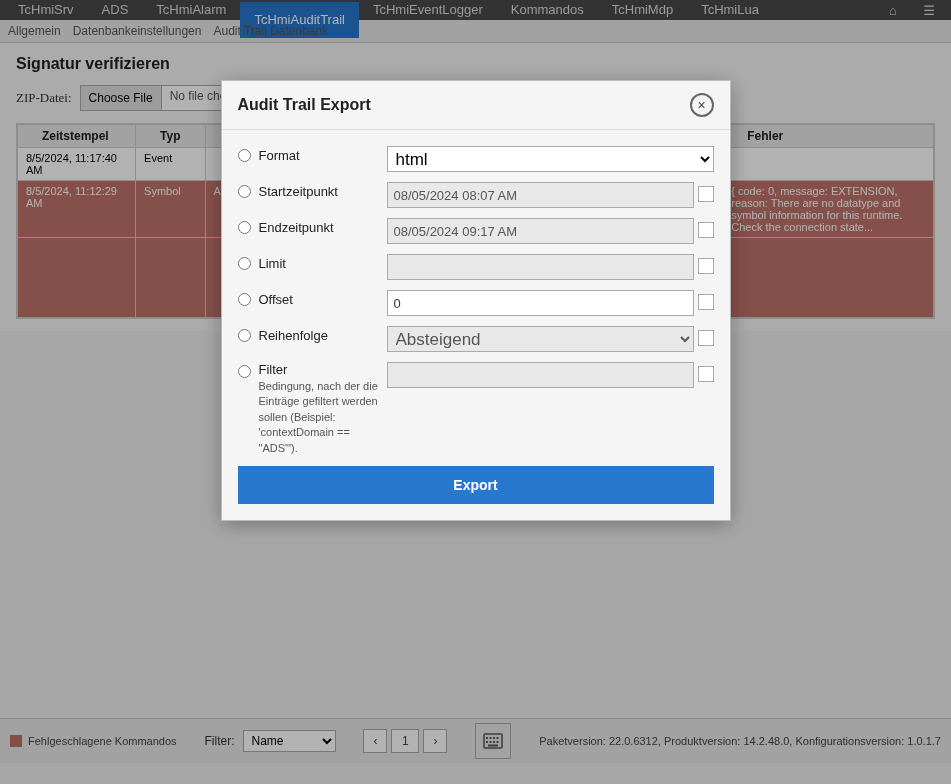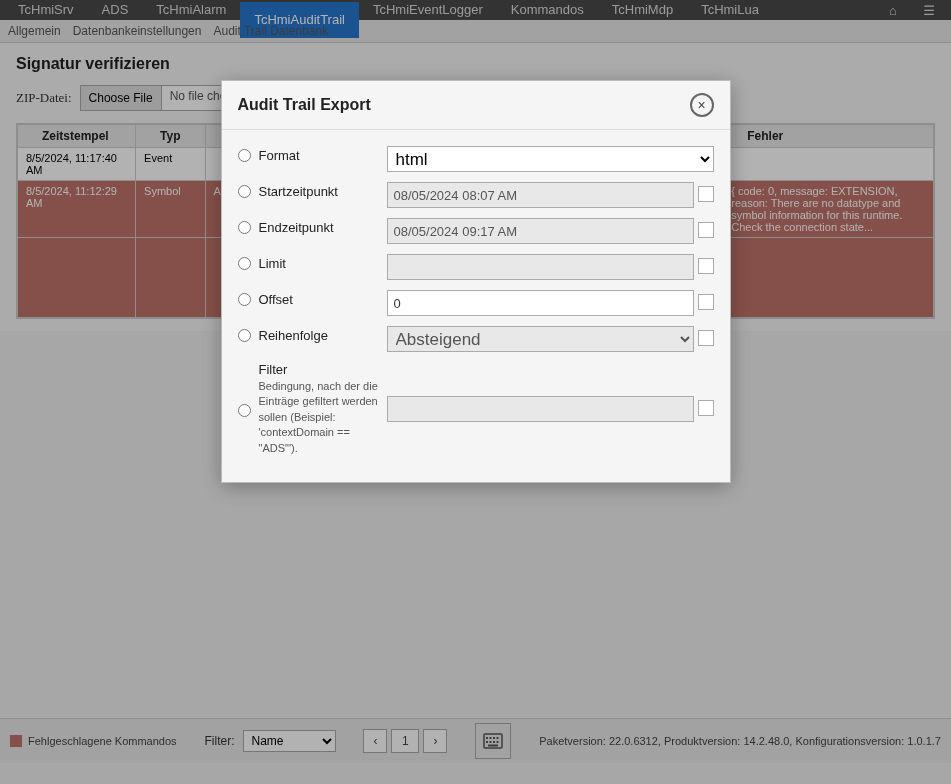--- a/index.html
+++ b/index.html
@@ -406,29 +406,30 @@
           <span class="form-label">Reihenfolge</span>
           <div class="form-control-wrapper">
             <select class="form-select" style="background:#e8e8e8; color:#555;">
               <option>Absteigend</option>
               <option>Aufsteigend</option>
             </select>
             <div class="form-checkbox"></div>
           </div>
         </div>
 
-        <div class="form-row" style="align-items:center;">
+        <div class="form-row" style="align-items:flex-start;">
           <input type="radio" class="form-radio" style="margin-top: 3px;">
           <div style="width:120px; flex-shrink:0;">
             <span class="form-label">Filter</span>
             <div class="filter-description">Bedingung, nach der die Einträge gefiltert werden sollen (Beispiel: 'contextDomain == "ADS"').</div>
           </div>
           <div class="form-control-wrapper">
             <input type="text" class="form-input" style="">
             <div class="form-checkbox"></div>
           </div>
         </div>
 
+        <button class="export-btn">Export</button>
       </div>
     </div>
   </div>
 
 </div>
 
 </body></html>

